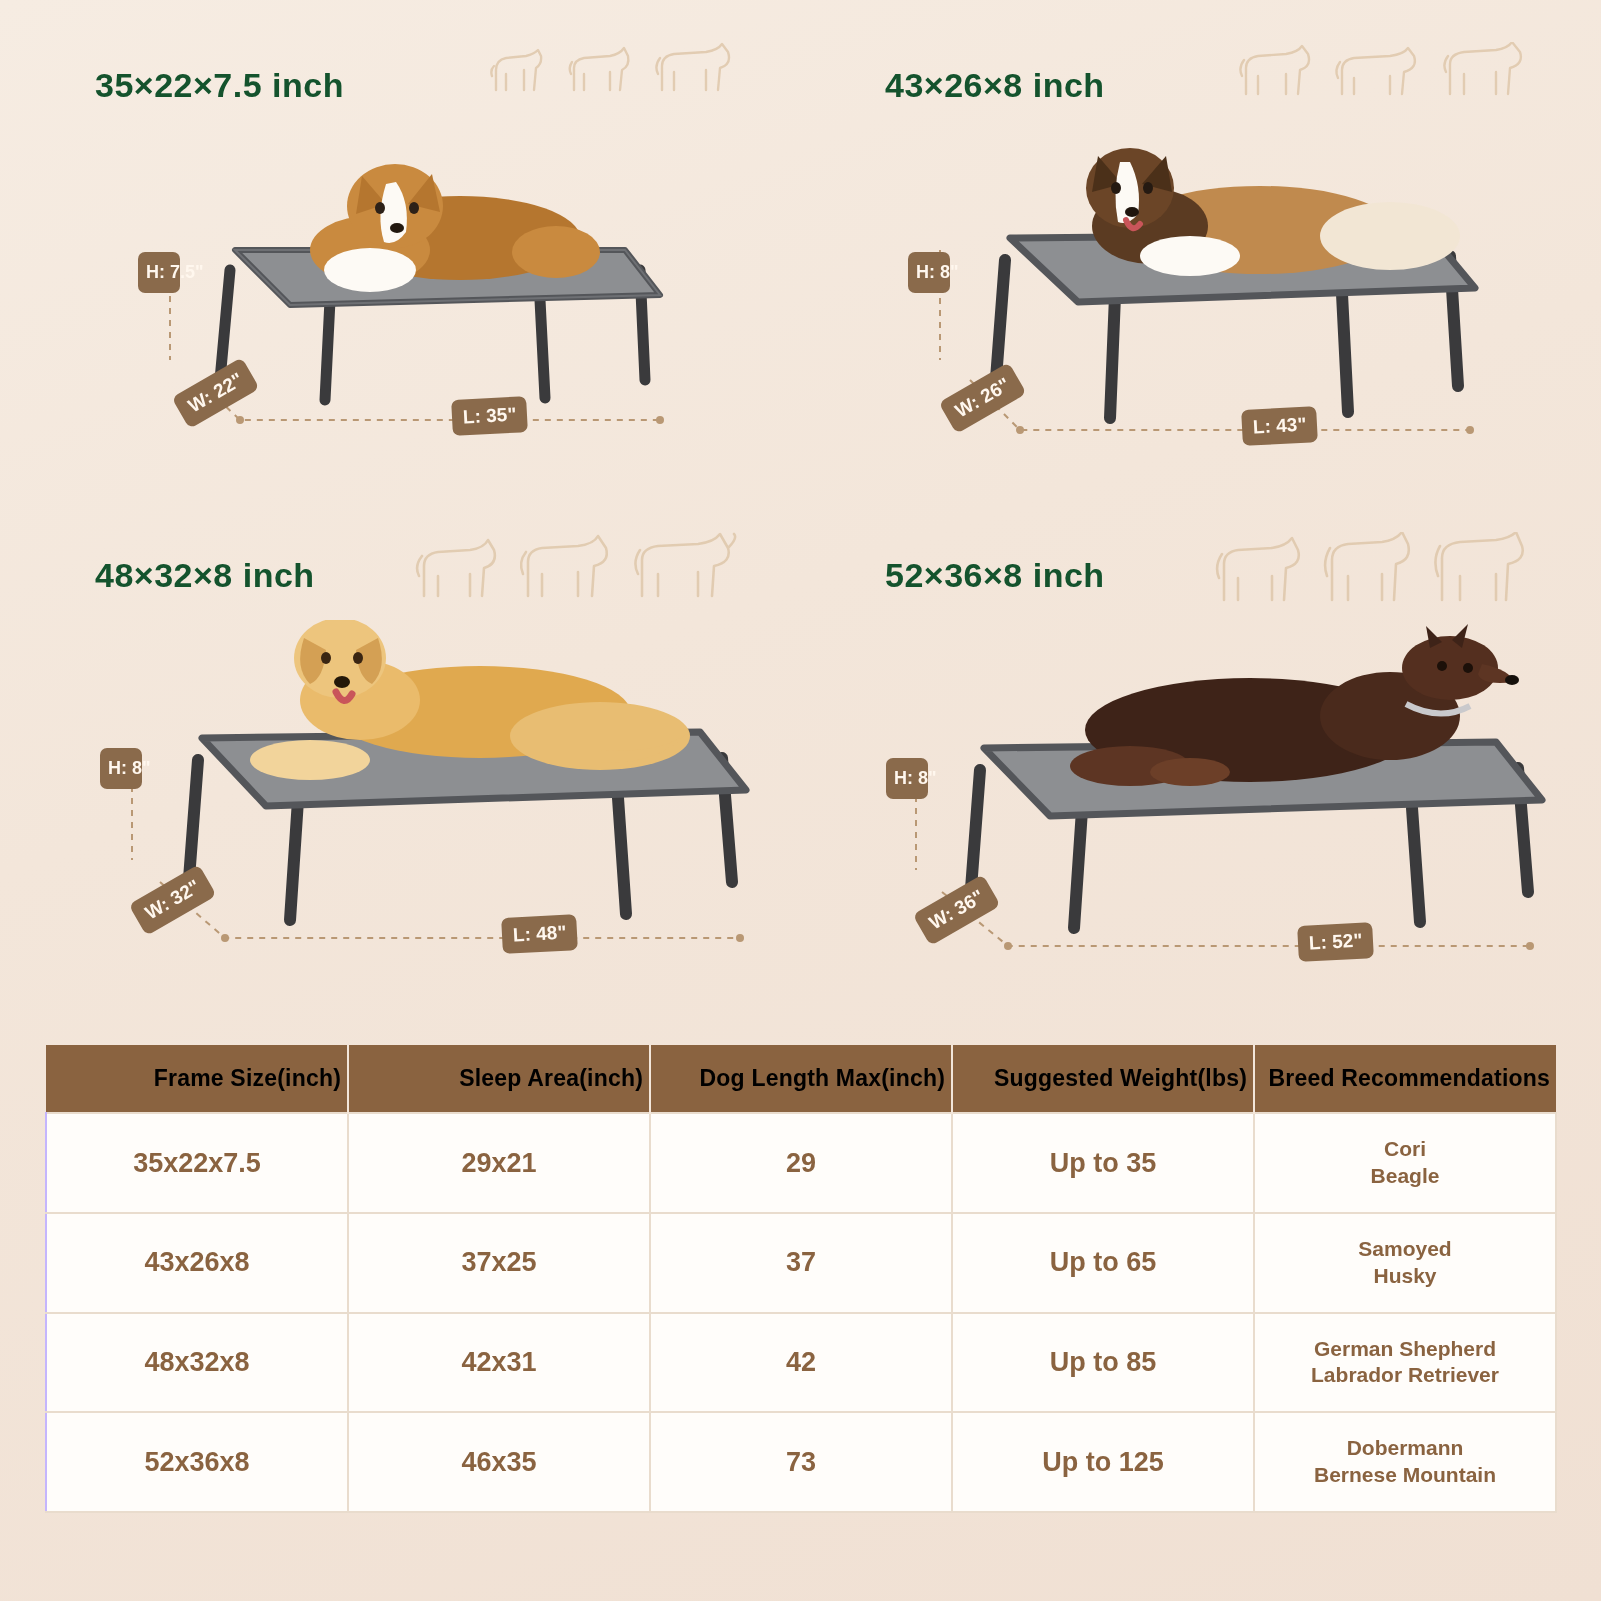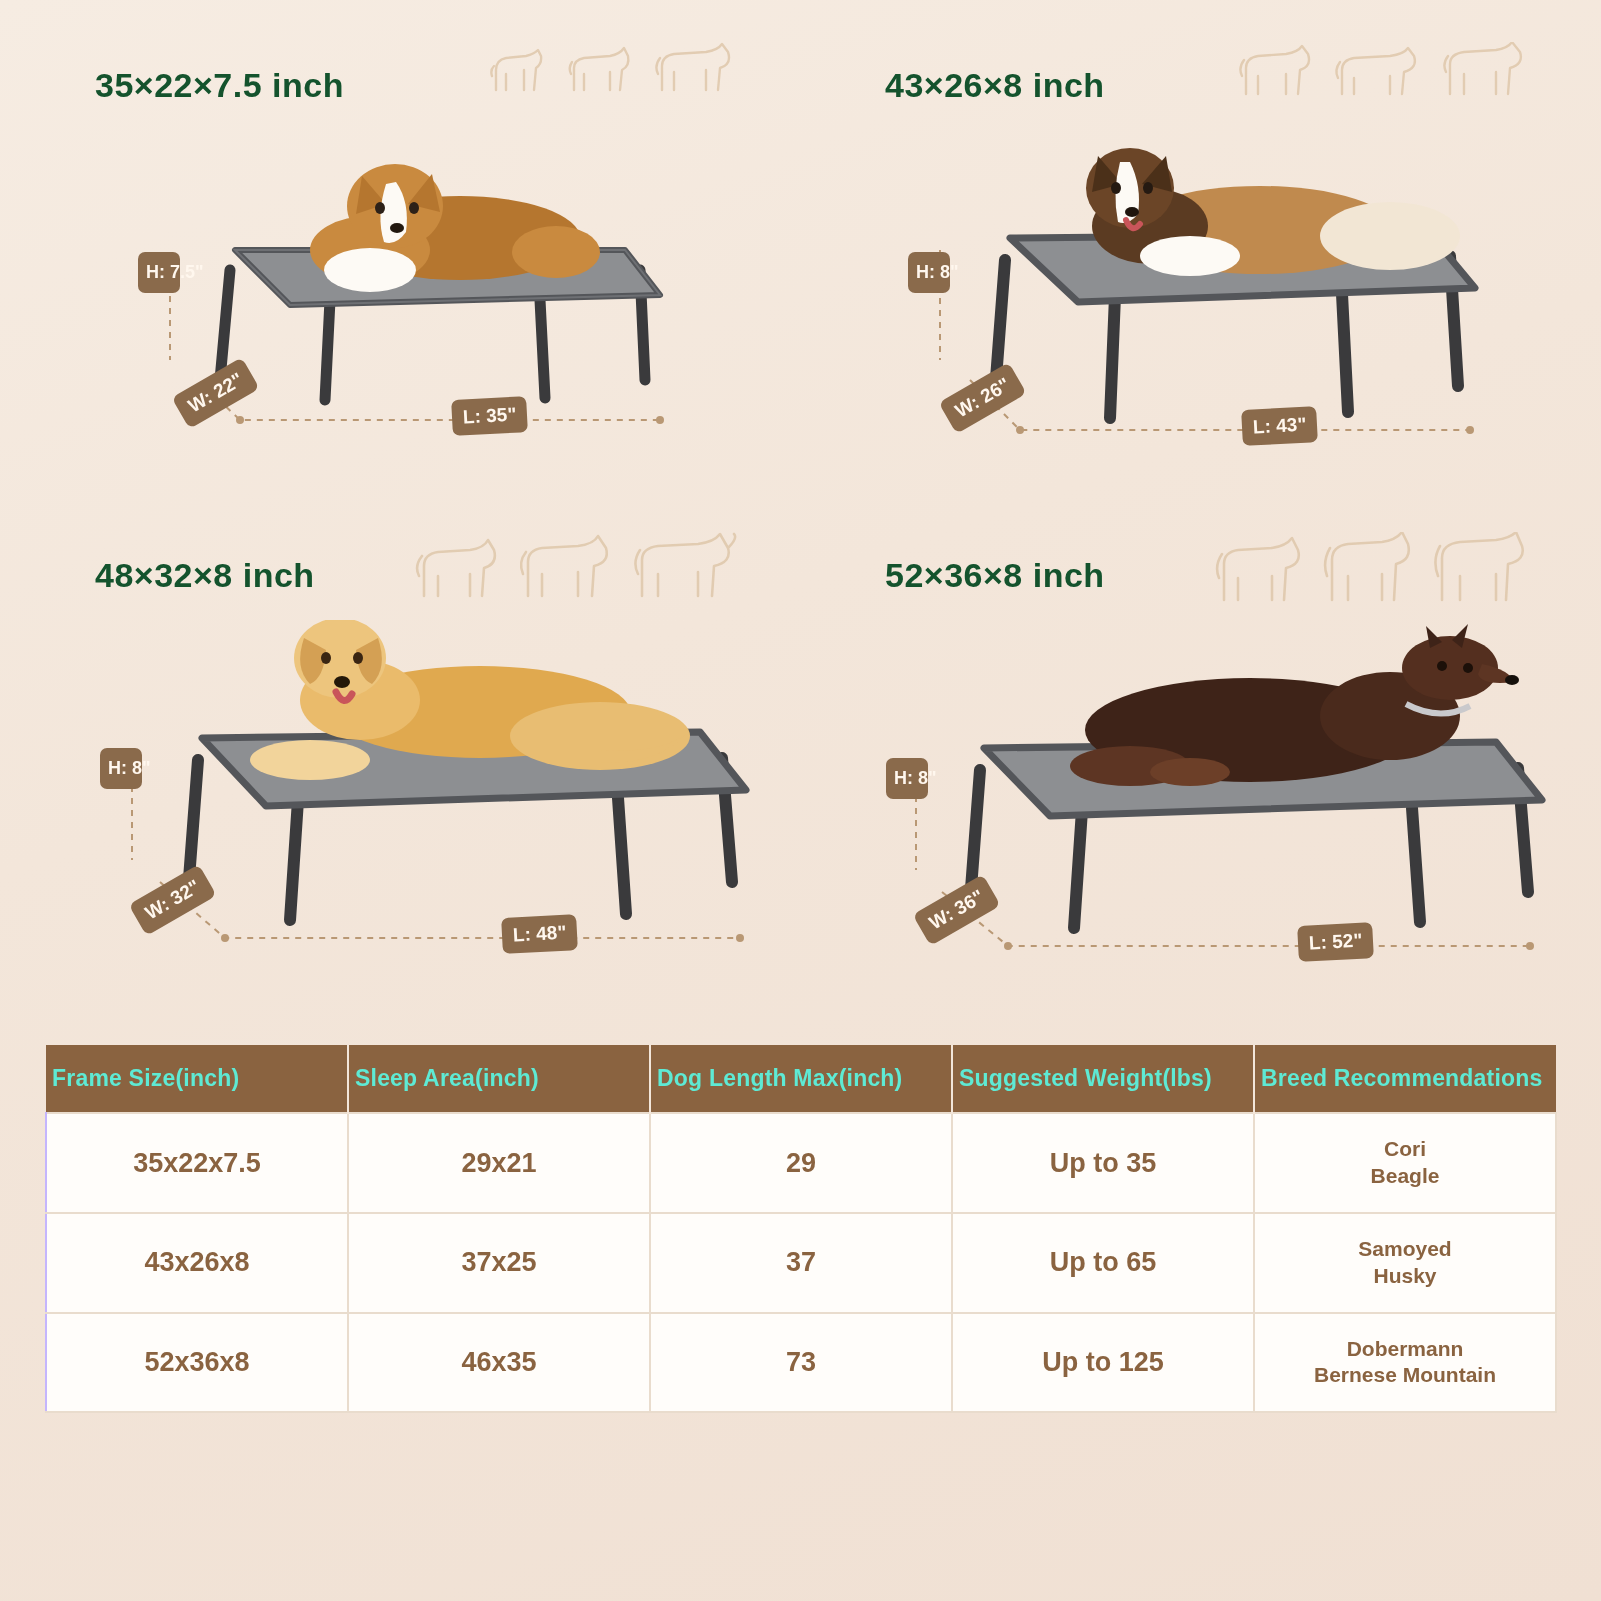--- a/index.html
+++ b/index.html
@@ -87,25 +87,25 @@
     top: 1045px;
     width: 1512px;
   }
   table.spec {
     border-collapse: collapse;
     width: 100%;
     table-layout: fixed;
   }
   table.spec th {
     background: #8a6340;
-    color: #5eead4;
+    color: #000000;
     font-size: 23px;
     font-weight: bold;
     padding: 20px 6px;
-    text-align: left;
+    text-align: right;
     border-right: 2px solid #f3e6da;
     letter-spacing: 0.2px;
   }
   table.spec th:last-child { border-right: none; }
   table.spec td {
     background: #fffdfa;
     color: #8a6340;
     font-size: 27px;
     font-weight: bold;
     text-align: center;
@@ -330,20 +330,27 @@
         <td class="breed">Cori<br>Beagle</td>
       </tr>
       <tr>
         <td>43x26x8</td>
         <td>37x25</td>
         <td>37</td>
         <td>Up to 65</td>
         <td class="breed">Samoyed<br>Husky</td>
       </tr>
       <tr>
+        <td>48x32x8</td>
+        <td>42x31</td>
+        <td>42</td>
+        <td>Up to 85</td>
+        <td class="breed">German Shepherd<br>Labrador Retriever</td>
+      </tr>
+      <tr>
         <td>52x36x8</td>
         <td>46x35</td>
         <td>73</td>
         <td>Up to 125</td>
         <td class="breed">Dobermann<br>Bernese Mountain</td>
       </tr>
     </tbody>
   </table>
 </div>
 

